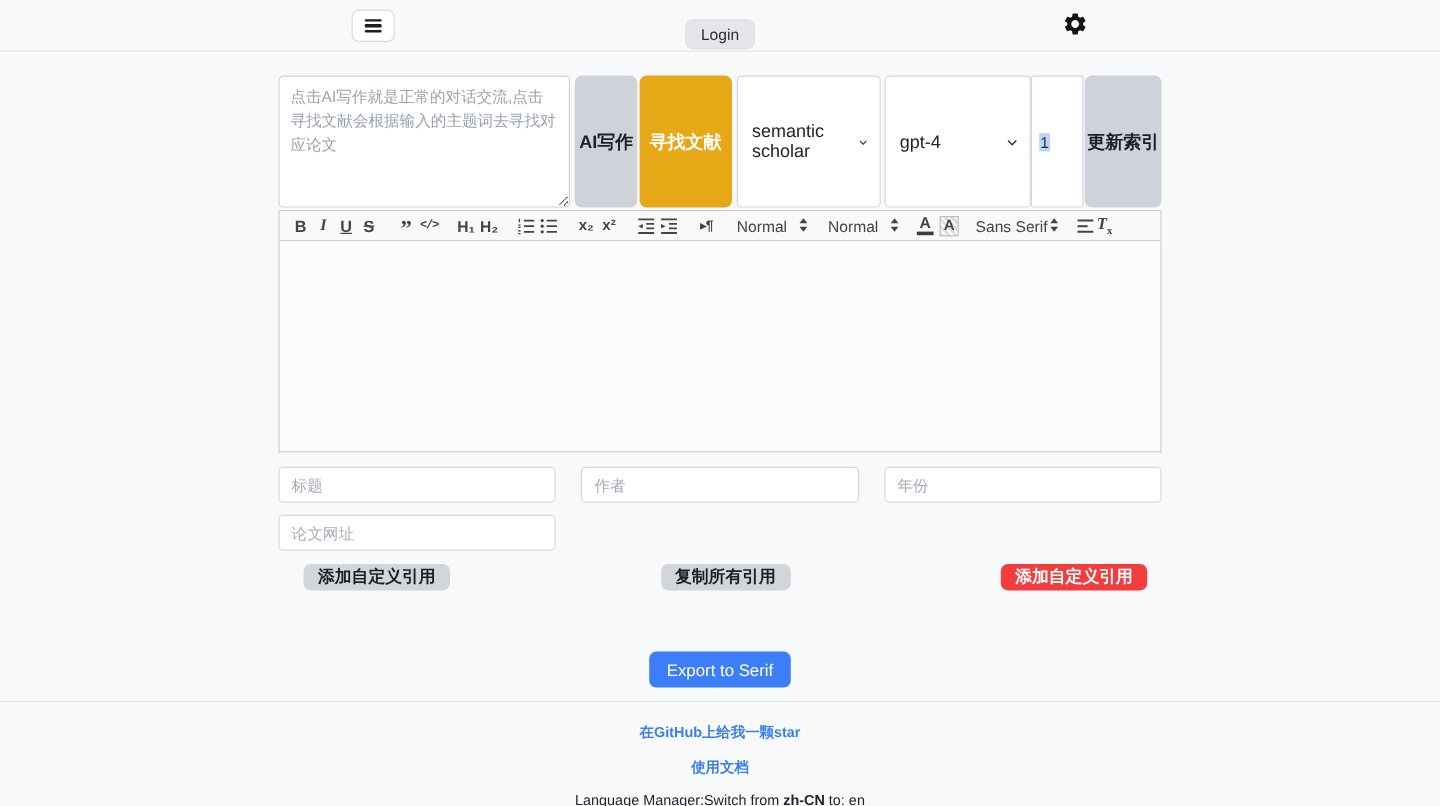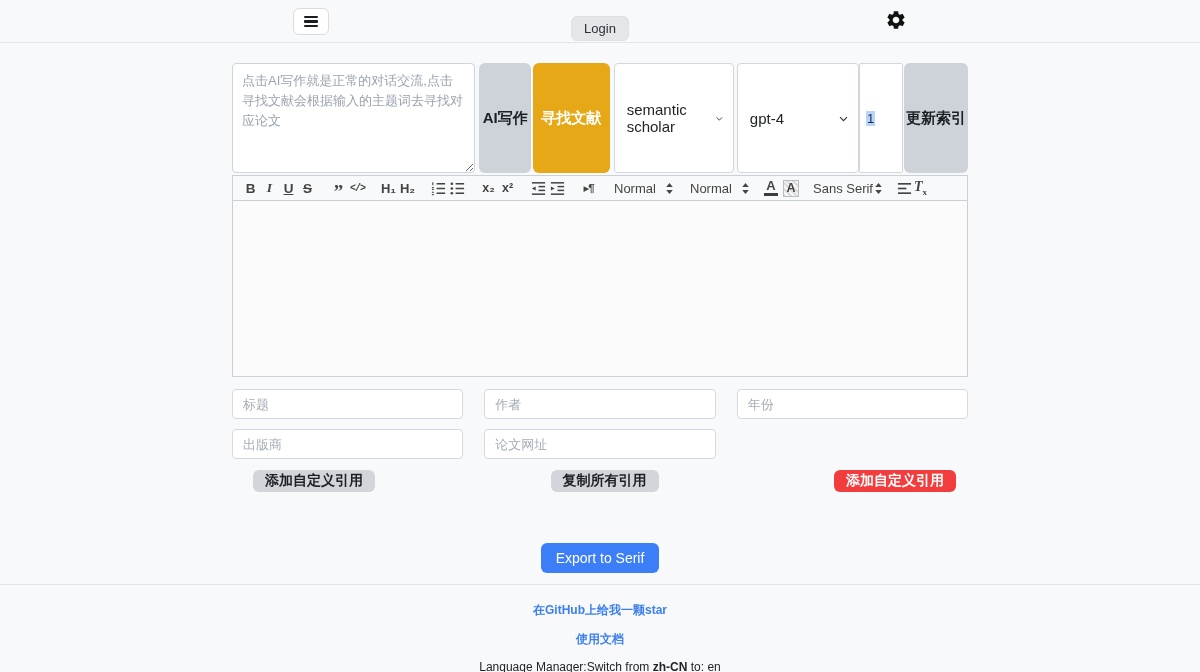--- a/index.html
+++ b/index.html
@@ -69,21 +69,21 @@
   .gap { margin-left:12px; }
   .tb-bold   { font-weight:800; }
   .tb-italic { font-family:"Liberation Serif","DejaVu Serif",serif; font-style:italic; font-weight:700; }
   .tb-under  { text-decoration:underline; font-weight:600; }
   .tb-strike { text-decoration:line-through; font-weight:600; }
   .tb-quote  { font-family:"Liberation Serif","DejaVu Serif",serif; font-weight:900; font-size:19px; line-height:10px; padding-top:8px; }
   .tb-code   { font-family:"Liberation Mono","DejaVu Sans Mono",monospace; font-size:10px; font-weight:700; letter-spacing:-1px; }
   .tb-h      { font-weight:700; font-size:13px; }
   .tb-sub,.tb-sup { font-weight:600; font-size:12.5px; }
   .tb-dir    { font-size:11.5px; font-weight:700; letter-spacing:-1px; }
-  .picker { display:flex; align-items:center; justify-content:space-between;
+  .picker { display:flex; justify-content:space-between;
             width:60px; margin-left:16px; cursor:pointer; font-size:13px; color:#444; flex:none; }
   .picker.font { width:70px; margin-left:14px; }
   .tb-color { font-weight:700; border-bottom:3px solid #3d3d3d; line-height:12px; height:16px; width:14px;
               display:flex; justify-content:center; margin-left:14px; cursor:pointer; font-size:13px; }
   .tb-bg { font-weight:700; border:1px solid #b9bdc2; line-height:14px; height:17px; width:16px;
            display:flex; justify-content:center; margin-left:5px; cursor:pointer; font-size:12.5px;
            background:repeating-linear-gradient(45deg,#dcdcdc 0 2px,#f7f7f7 2px 4px); }
   .tb-clean { font-family:"Liberation Serif","DejaVu Serif",serif;
               font-style:italic; font-weight:700; font-size:14px; }
   .tb-clean sub { font-style:normal; font-size:9px; font-weight:800; }
@@ -271,21 +271,20 @@
 
     <span class="tb-clean"><span>T</span><sub>x</sub></span>
   </div>
 
   <div class="ql-editor"></div>
 
   <div class="cite-grid">
     <input type="text" placeholder="标题" style="">
     <input type="text" placeholder="作者" style="">
     <input type="text" placeholder="年份" style="">
-    <input type="text" placeholder="出版商" style="">
     <input type="text" placeholder="论文网址" style="">
   </div>
 
   <div class="cite-actions">
     <button class="abtn">添加自定义引用</button>
     <button class="abtn">复制所有引用</button>
     <button class="abtn danger">添加自定义引用</button>
   </div>
 
   <div class="export-row">

